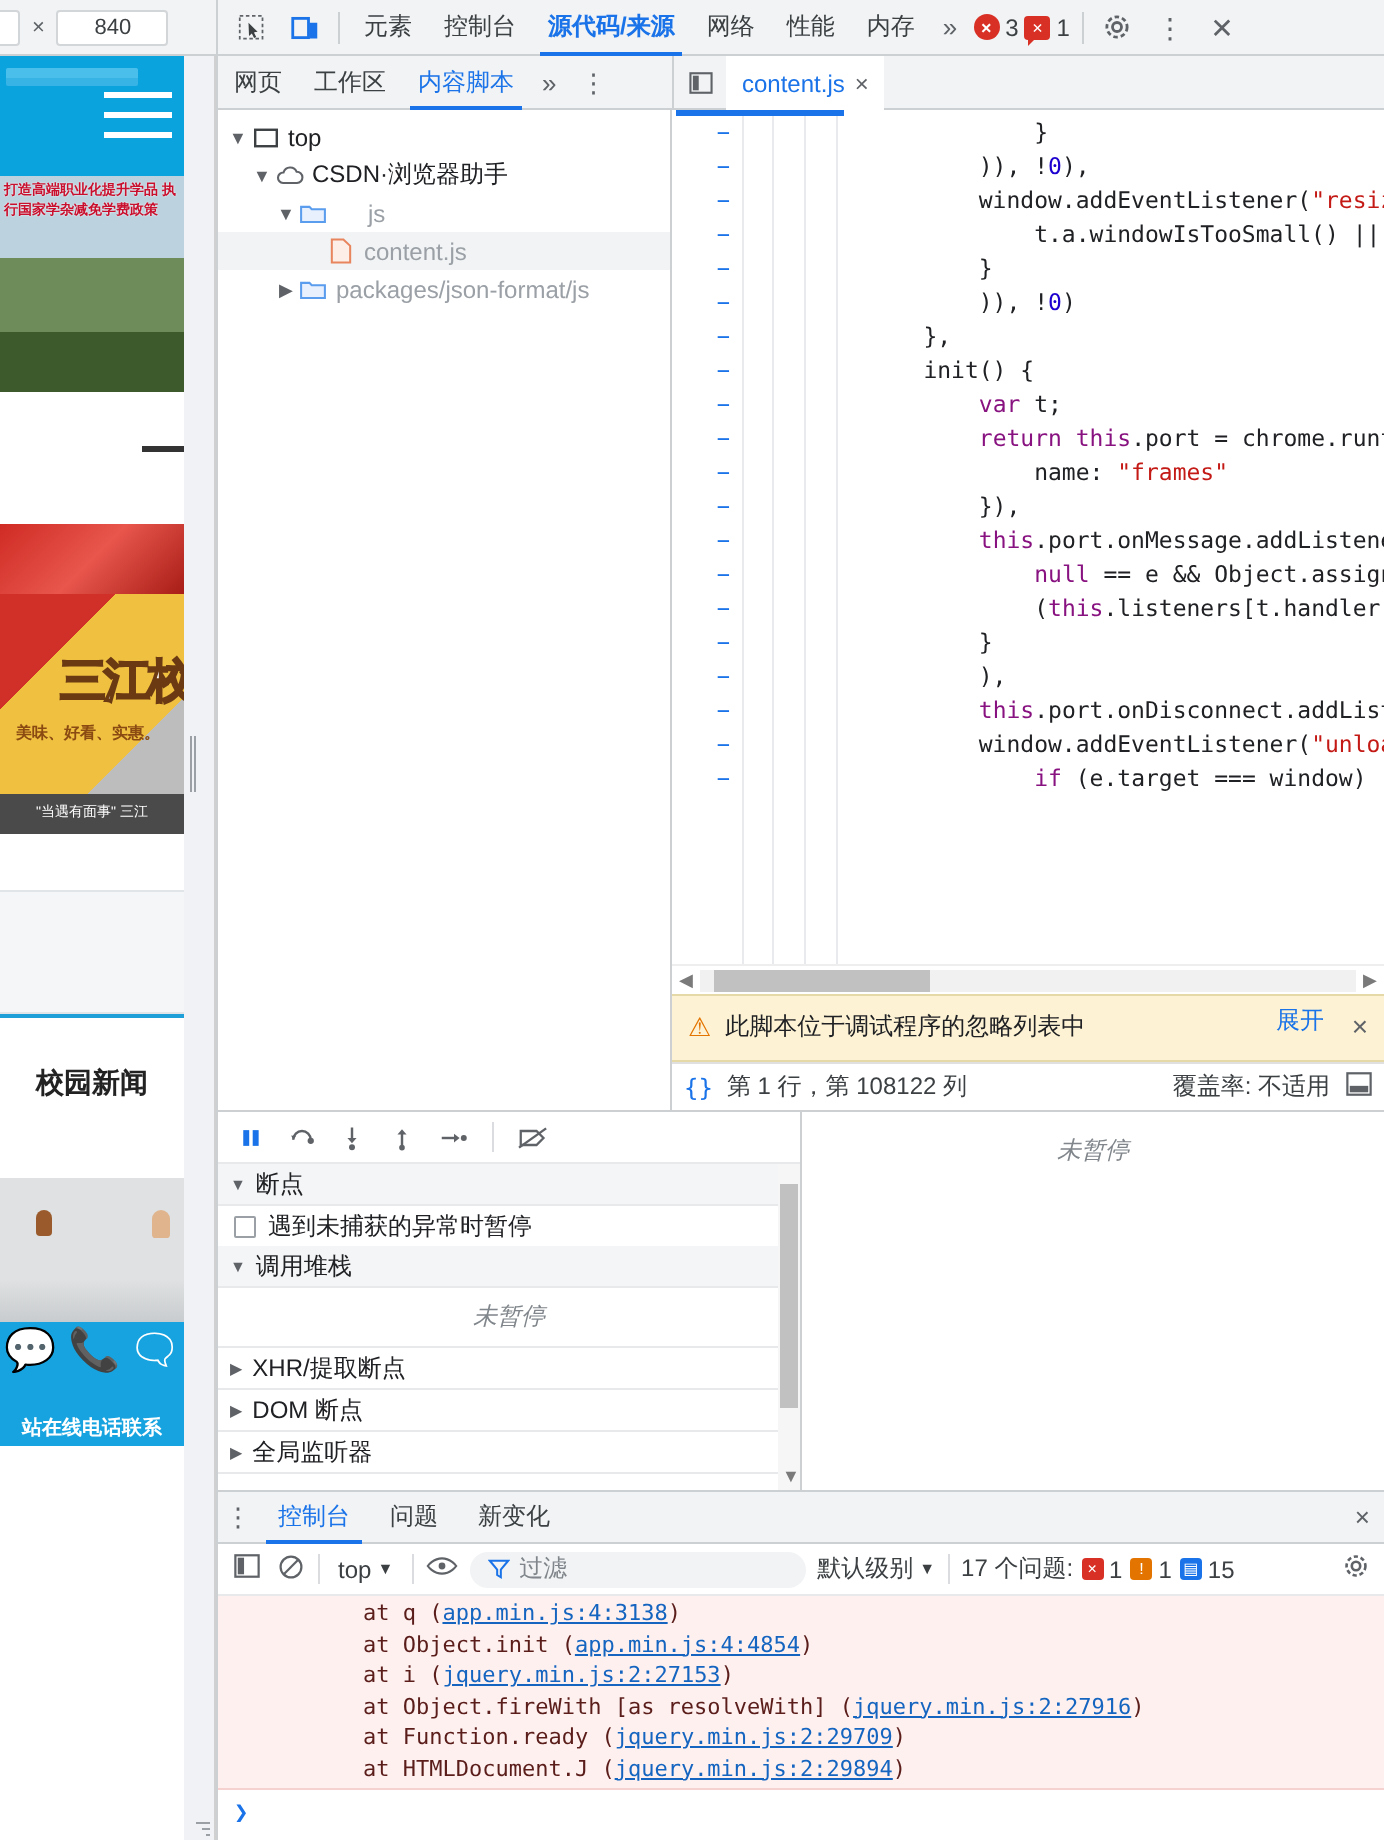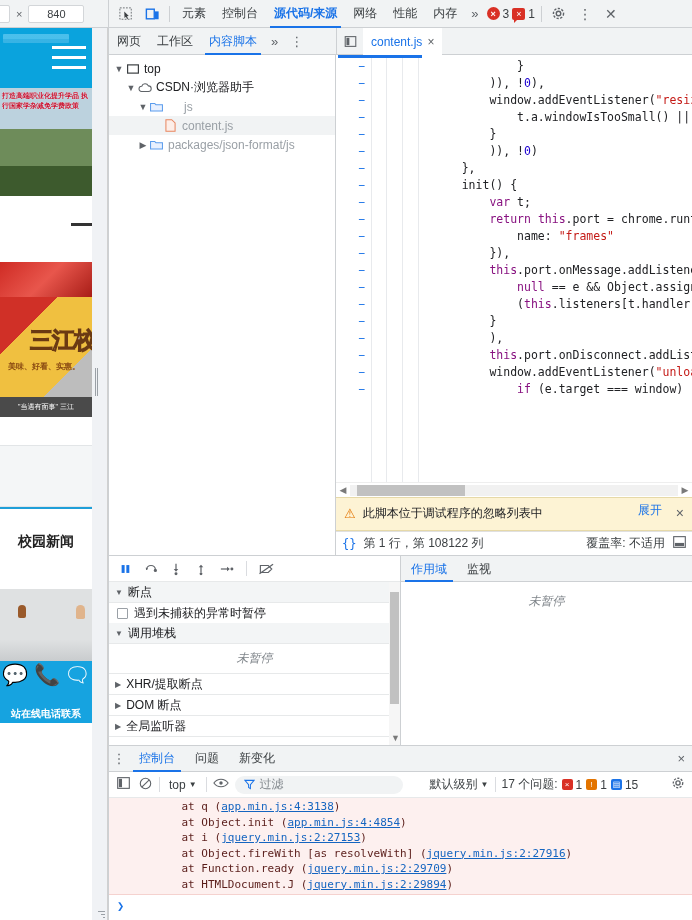--- a/index.html
+++ b/index.html
@@ -185,21 +185,21 @@
   .drawer { flex: none; display:flex; flex-direction: column; border-top: 1px solid #cdd0d3; height: 175px; }
   .drawerTabs { height: 26px; display:flex; align-items:center; background:#f1f3f4; border-bottom:1px solid #cdd0d3;}
   .dots { width: 20px; text-align:center; color:#5f6368; font-size: 13px; }
   .drawerTabs .x { margin-left:auto; margin-right: 7px; color:#5f6368; font-size: 13px;}
   .consoleBar { height: 26px; display:flex; align-items:center; gap:6px; padding: 0 6px; background:#fff;
      border-bottom: 1px solid #e7e9ea; }
   .cb-icn { color:#5f6368; font-size: 13px; width:16px; text-align:center; }
   .ctx-sel { display:flex; align-items:center; gap:3px; font-size:12px; color:#3c4043; padding: 0 3px;}
   .filter-box { flex: 0 0 168px; height: 18px; border-radius: 9px; background:#f1f3f4; display:flex; align-items:center;
      gap:5px; padding: 0 9px; color:#80868b; font-size: 12px; }
-  .lvl { display:flex; align-items:center; gap:3px; font-size:12px; color:#3c4043;margin-left:21px; }
+  .lvl { display:flex; align-items:center; gap:3px; font-size:12px; color:#3c4043; }
   .csep { width:1px; height:15px; background:#dadce0; }
   .issues { display:flex; align-items:center; gap:4px; font-size:12px; color:#3c4043; white-space:nowrap;}
   .pill { display:inline-flex; align-items:center; gap:3px; }
   .sq { width:11px; height:11px; border-radius:2px; color:#fff; font-size:8px; display:flex;
      align-items:center; justify-content:center; }
   .sq.e { background:#d93025; }
   .sq.w { background:#e37400; }
   .sq.i { background:#1a73e8; }
   .consoleBody { flex:1; overflow:hidden; background:#fff; }
   .errblock { background: #fdf0ef; border-bottom: 1px solid #f5d2cf; padding: 1px 0 2px 0; }
@@ -520,24 +520,20 @@
               <span>全局监听器</span>
             </div>
 
             <div class="vscroll">
               <div class="thumb"></div>
               <div class="dn">▼</div>
             </div>
           </div>
         </div>
         <div class="dbgRight">
-          <div class="dbgRTabs">
-            <div class="dtab sel">作用域</div>
-            <div class="dtab">监视</div>
-          </div>
           <div class="dbgRBody">未暂停</div>
         </div>
       </div>
 
       <div class="drawer">
         <div class="drawerTabs">
           <span class="dots">⋮</span>
           <div class="dtab sel">控制台</div>
           <div class="dtab">问题</div>
           <div class="dtab">新变化</div>

